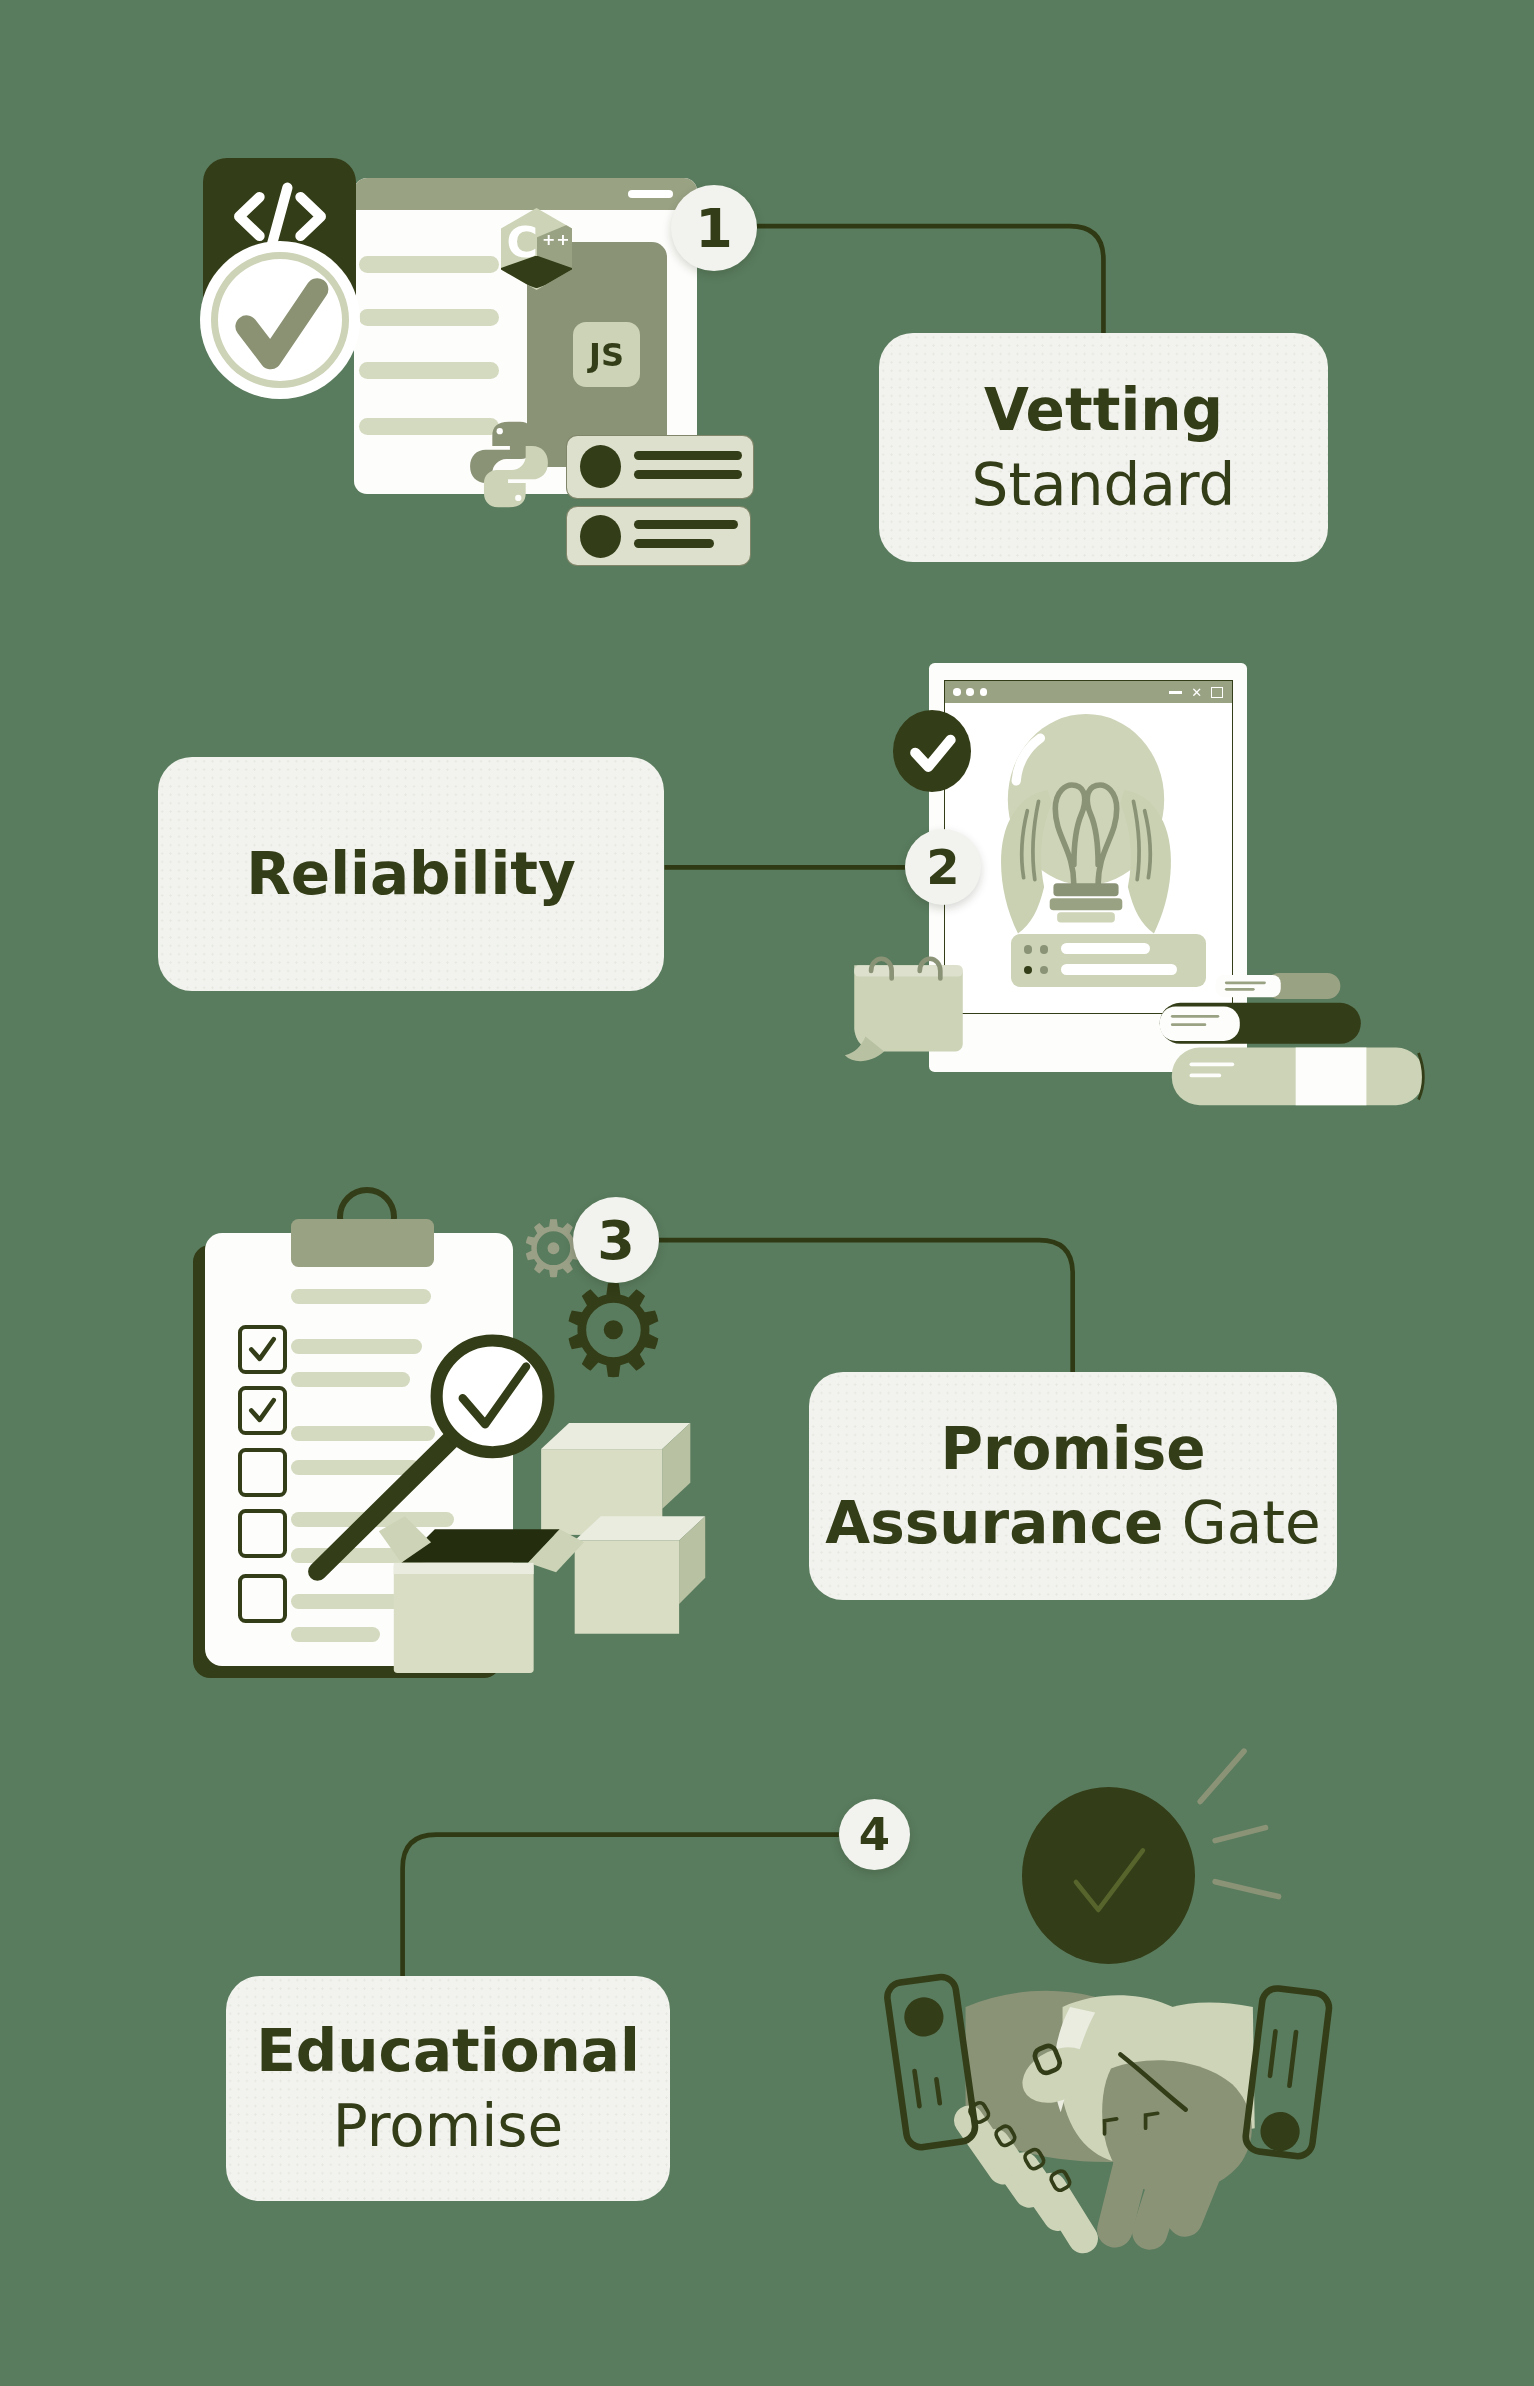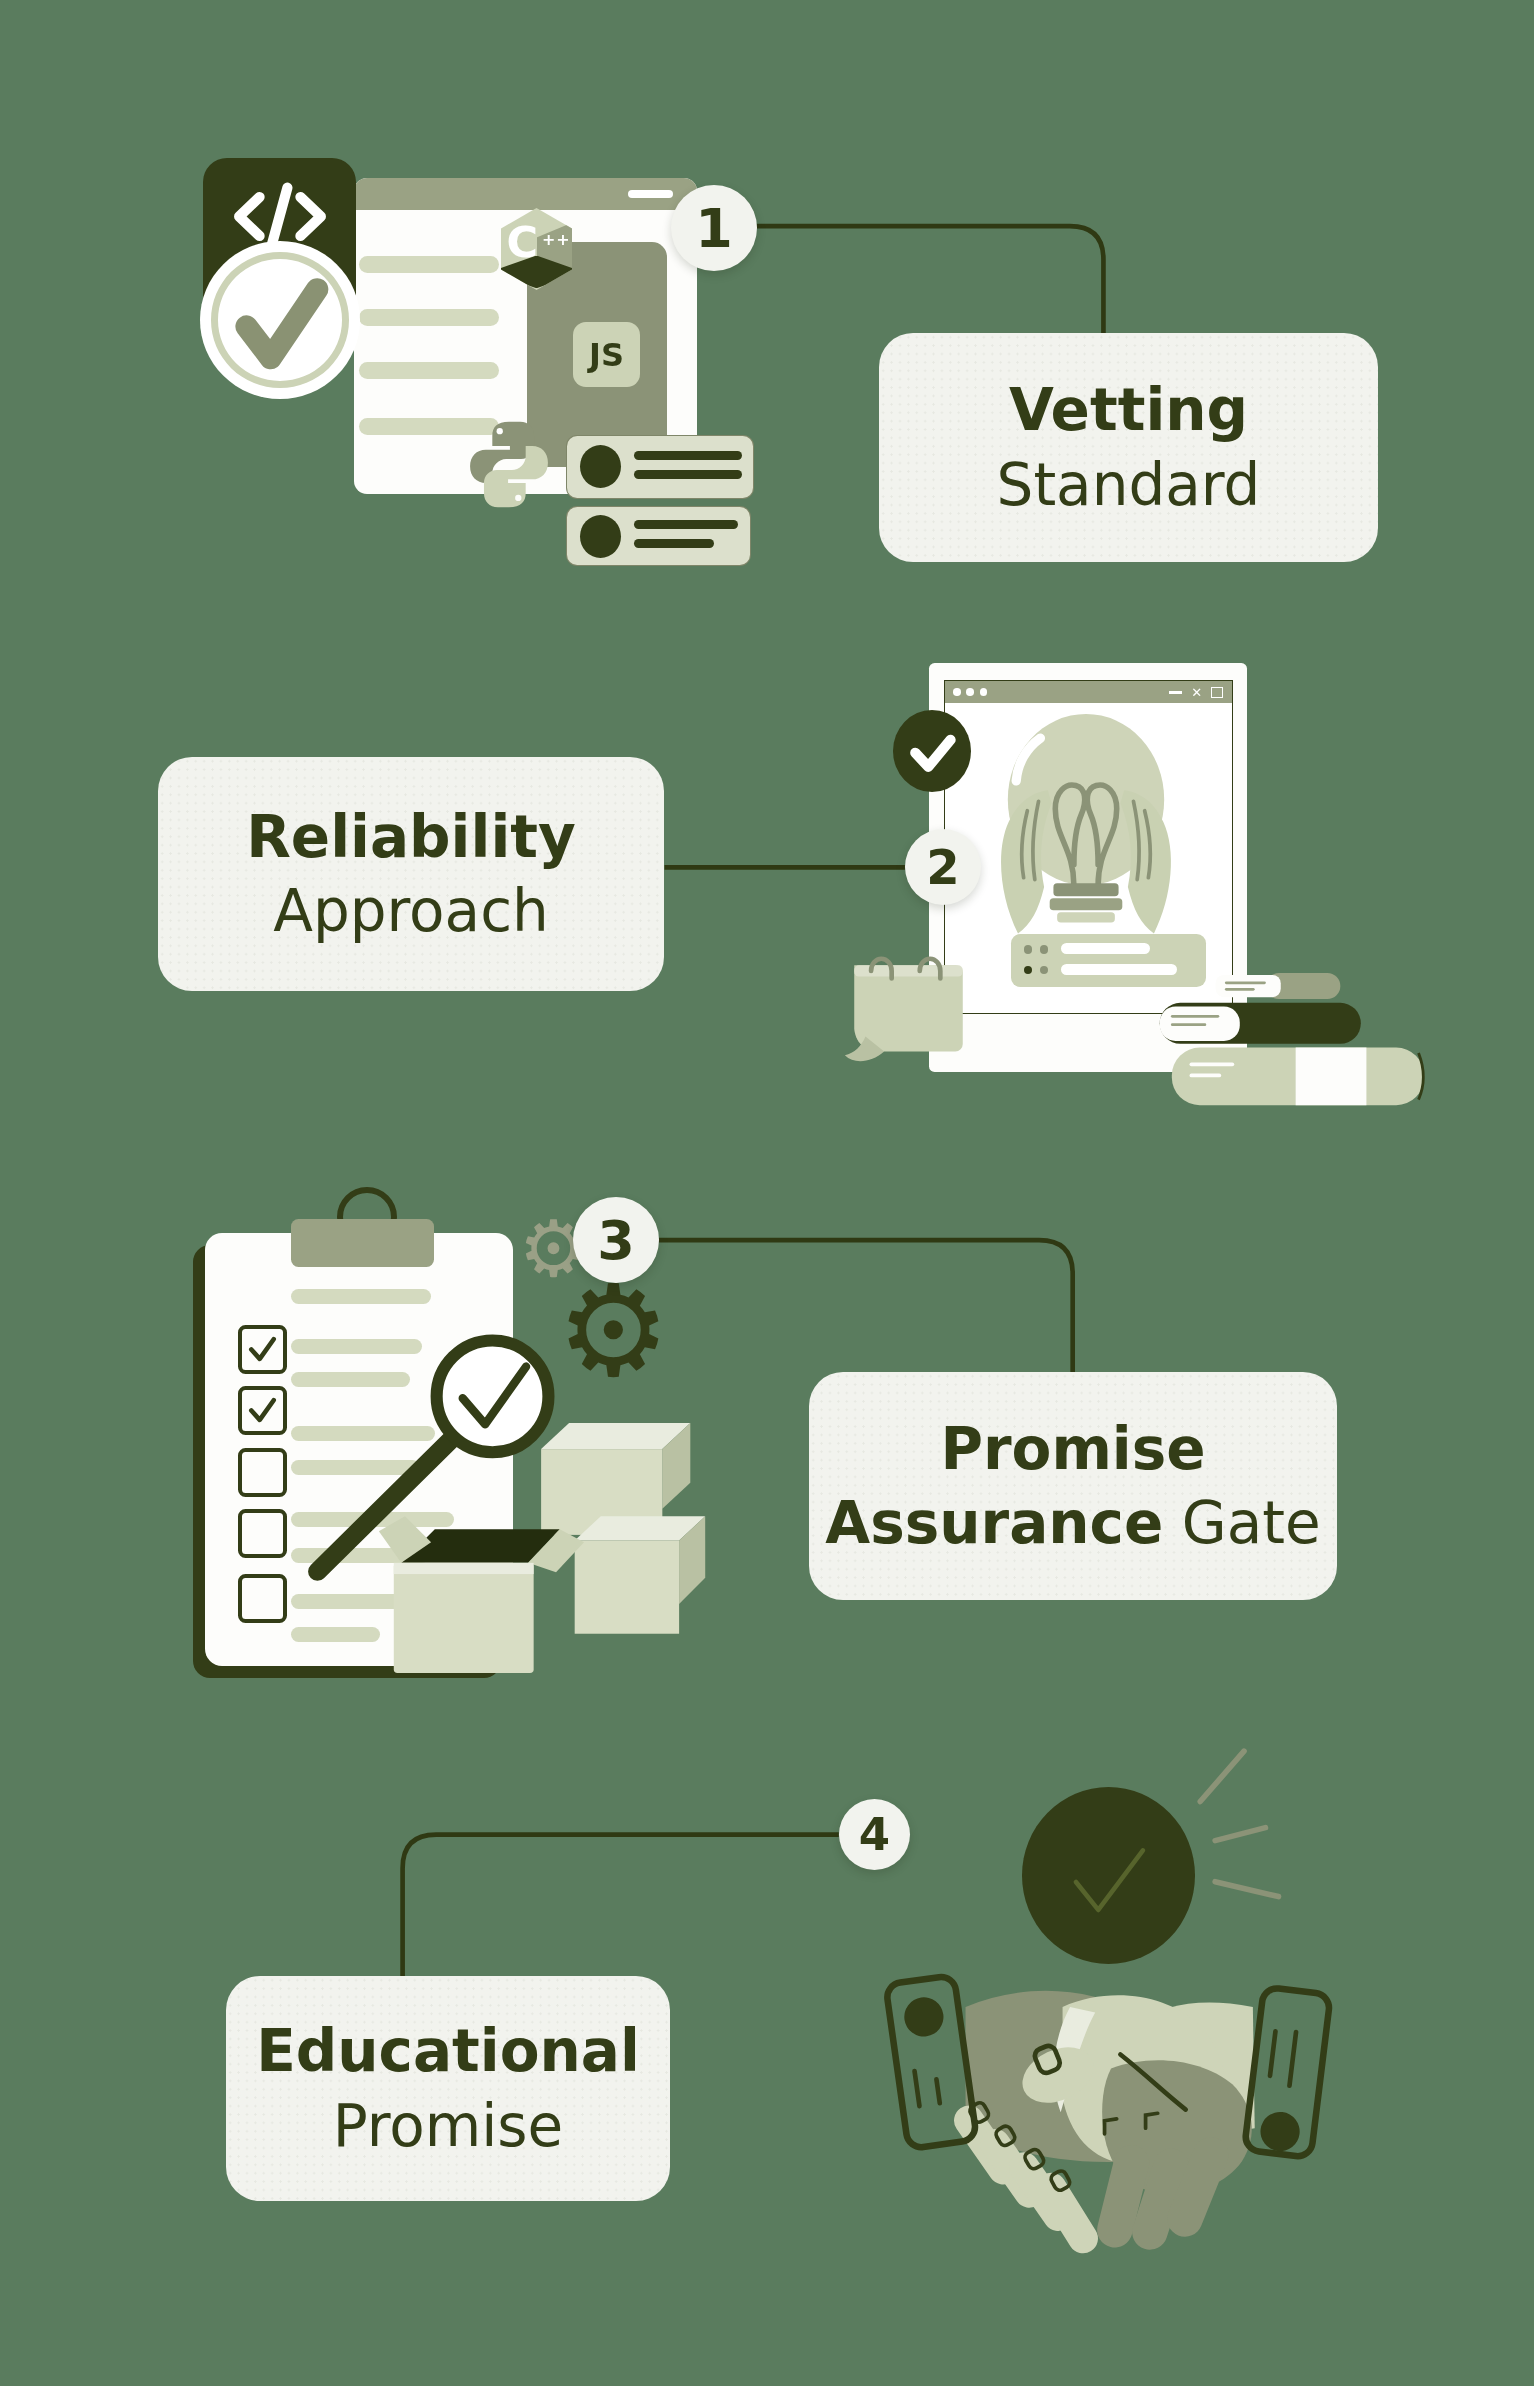--- a/index.html
+++ b/index.html
@@ -96,21 +96,21 @@
     <div class="notif" style="left:380px;top:394px;width:183px;height:58px;">
       <div class="dot" style="top:7.5px;"></div>
       <div class="inkline" style="left:67px;top:13px;width:104px;"></div>
       <div class="inkline" style="left:67px;top:32px;width:80px;"></div>
     </div>
   </div>
 
   <div class="numcircle" style="left:671px;top:185px;width:86px;height:86px;font-size:54px;">
     <span>1</span>
   </div>
-  <div class="card" style="left:879px;top:333px;width:499px;height:229px;">
+  <div class="card" style="left:879px;top:333px;width:449px;height:229px;">
     <div class="ln"><span class="b">Vetting</span><span class="r"></span></div>
     <div class="ln"><span class="b"></span><span class="r">Standard</span></div>
   </div>
 
   <div class="abs" style="left:820px;top:643px;width:653px;height:522px;">
 
     <div class="abs" style="left:109px;top:19.6px;width:318px;height:409px;background:#fdfdfb;border-radius:5.6px;"></div>
 
     <div class="abs" style="left:124px;top:37px;width:287px;height:332px;border:1.9px solid #333d17;background:#ffffff;">
       <div class="winbar" style="height:22.4px;display:flex;align-items:center;">
@@ -188,21 +188,20 @@
         <rect x="36" y="110" width="34" height="4" rx="2" fill="#fdfdfb"></rect>
       </g>
     </svg>
   </div>
 
   <div class="numcircle" style="left:905px;top:829px;width:76px;height:76px;font-size:48px;">
     <span>2</span>
   </div>
   <div class="card" style="left:158px;top:757px;width:506px;height:234px;">
     <div class="ln"><span class="b">Reliability</span><span class="r"></span></div>
-    <div class="ln"><span class="b"></span><span class="r">Approach</span></div>
   </div>
 
   <div class="abs" style="left:131px;top:1156px;width:615px;height:559px;">
     <div class="abs" style="left:62px;top:89px;width:308px;height:433px;background:#333d17;border-radius:17px;"></div>
     <div class="abs" style="left:74px;top:77px;width:308px;height:433px;background:#fdfdfb;border-radius:17px;"></div>
     <div class="abs" style="left:206px;top:31px;width:48px;height:48px;border:6.5px solid #333d17;border-radius:50%;"></div>
     <div class="abs" style="left:160px;top:63px;width:143px;height:48px;background:#9aa284;border-radius:7.5px;"></div>
 
     <div class="chk" style="left:107px;top:169px;">
       <svg width="41" height="41" viewBox="0 0 44 44" fill="none">

